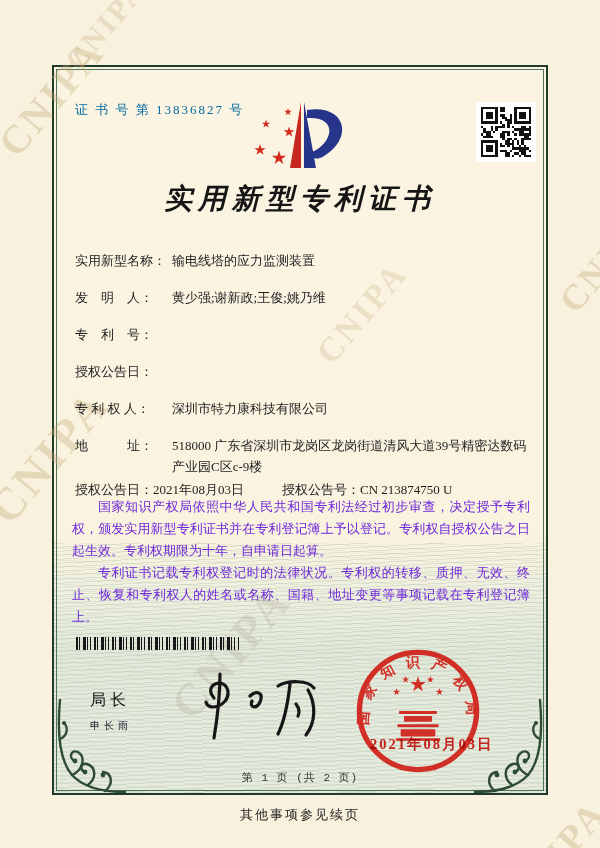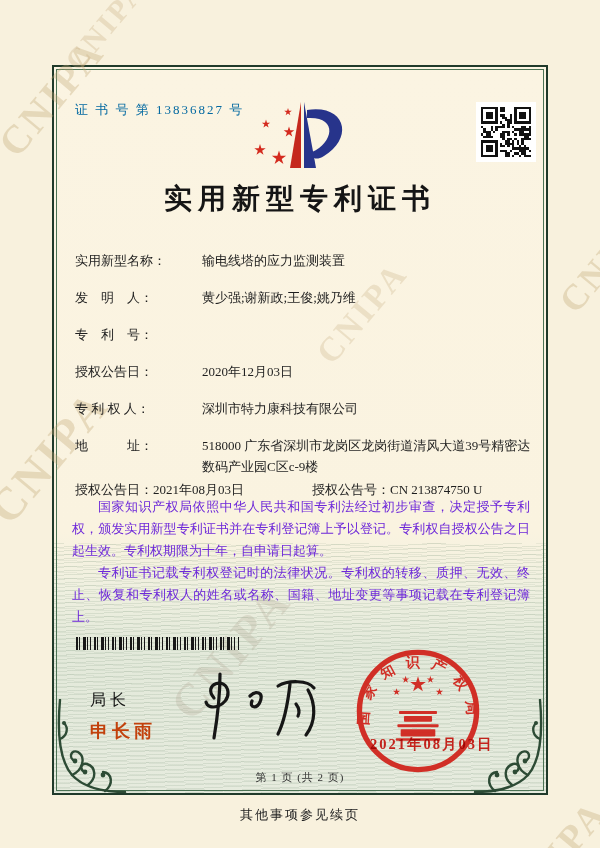--- a/index.html
+++ b/index.html
@@ -38,25 +38,25 @@
 
   .content{position:absolute;inset:0;z-index:3;}
   .abs{position:absolute;}
 
   
   .cert-no{left:75px;top:101px;font-size:13px;letter-spacing:2px;color:#0369a1;}
   .logo{left:252px;top:94px;width:112px;height:78px;}
   .qr{left:476px;top:102px;width:60px;height:60px;background:#fff;padding:5px;}
   .qr svg{display:block;width:50px;height:50px;}
   .title{left:0;right:0;top:180px;text-align:center;font-size:28px;font-weight:bold;
-         letter-spacing:6px;color:#151515;}
+         letter-spacing:6px;color:#151515;font-style:italic;}
 
   
   .fields{left:75px;top:250px;width:458px;font-size:13px;line-height:21px;color:#1e1e1e;}
-  .frow{display:flex;margin-bottom:16px;gap:30px;}
+  .frow{display:flex;margin-bottom:16px;}
   .flabel{flex:0 0 97px;white-space:nowrap;}
   .fvalue{flex:1;}
   .frow.addr{margin-bottom:2px;}
   .grant-pair{display:flex;}
   .grant-pair.second{margin-left:38px;align-items:center;}
   .grant-pair .flabel{flex:0 0 auto;}
 
   
   .legal{left:72px;top:496px;width:458px;font-size:13px;line-height:22px;
          text-align:justify;color:#6d28d9;}
@@ -64,37 +64,37 @@
 
   
   .barcode{left:76px;top:637px;width:163px;height:13px;
     background:repeating-linear-gradient(90deg,
       #181818 0 2px,transparent 2px 3px,#181818 3px 4px,transparent 4px 7px,
       #181818 7px 10px,transparent 10px 11px,#181818 11px 12px,transparent 12px 14px,
       #181818 14px 15px,transparent 15px 18px);}
 
   
   .sig-title{left:90px;top:690px;font-size:16px;letter-spacing:4px;color:#111;}
-  .sig-name{left:90px;top:719px;font-size:18px;letter-spacing:4px;color:#c2410c;font-weight:bold;}
+  .sig-name{left:90px;top:719px;font-size:10px;letter-spacing:4px;color:#0f172a;}
   .sig-script{left:186px;top:672px;width:145px;height:72px;}
 
   
   .seal{left:352px;top:645px;width:132px;height:132px;z-index:5;opacity:.95;
         mix-blend-mode:multiply;}
   .seal-date{left:370px;top:735px;font-size:14.5px;font-weight:bold;color:#c3231c;
              letter-spacing:2px;z-index:6;mix-blend-mode:multiply;}
 
   
   .corner{width:74px;height:94px;z-index:2;position:absolute;}
   .corner.left{left:55px;top:699px;}
   .corner.right{right:55px;top:699px;transform:scaleX(-1);}
 
   
   .page-num{left:0;right:0;top:770px;text-align:center;font-size:11px;
-            letter-spacing:1px;color:#333;}
+            letter-spacing:1px;color:#333;font-family:Liberation Mono, monospace;}
   .note{left:0;right:0;top:806px;text-align:center;font-size:13px;
         letter-spacing:2px;color:#222;}
 </style>
 </head>
 <body>
 
 <div class="page">
 
   <div class="frame"></div>
 
@@ -305,21 +305,20 @@
       </div>
       <div class="frow">
         <span class="flabel">发　明　人：</span>
         <span class="fvalue">黄少强;谢新政;王俊;姚乃维</span>
       </div>
       <div class="frow">
         <span class="flabel">专　利　号：</span>
       </div>
       <div class="frow">
         <span class="flabel">授权公告日：</span>
-        <span class="fvalue">2020年12月03日</span>
       </div>
       <div class="frow">
         <span class="flabel">专 利 权 人：</span>
         <span class="fvalue">深圳市特力康科技有限公司</span>
       </div>
       <div class="frow addr">
         <span class="flabel">地　　　址：</span>
         <span class="fvalue">518000 广东省深圳市龙岗区龙岗街道清风大道39号精密达数码产业园C区c-9楼</span>
       </div>
       <div class="frow">

